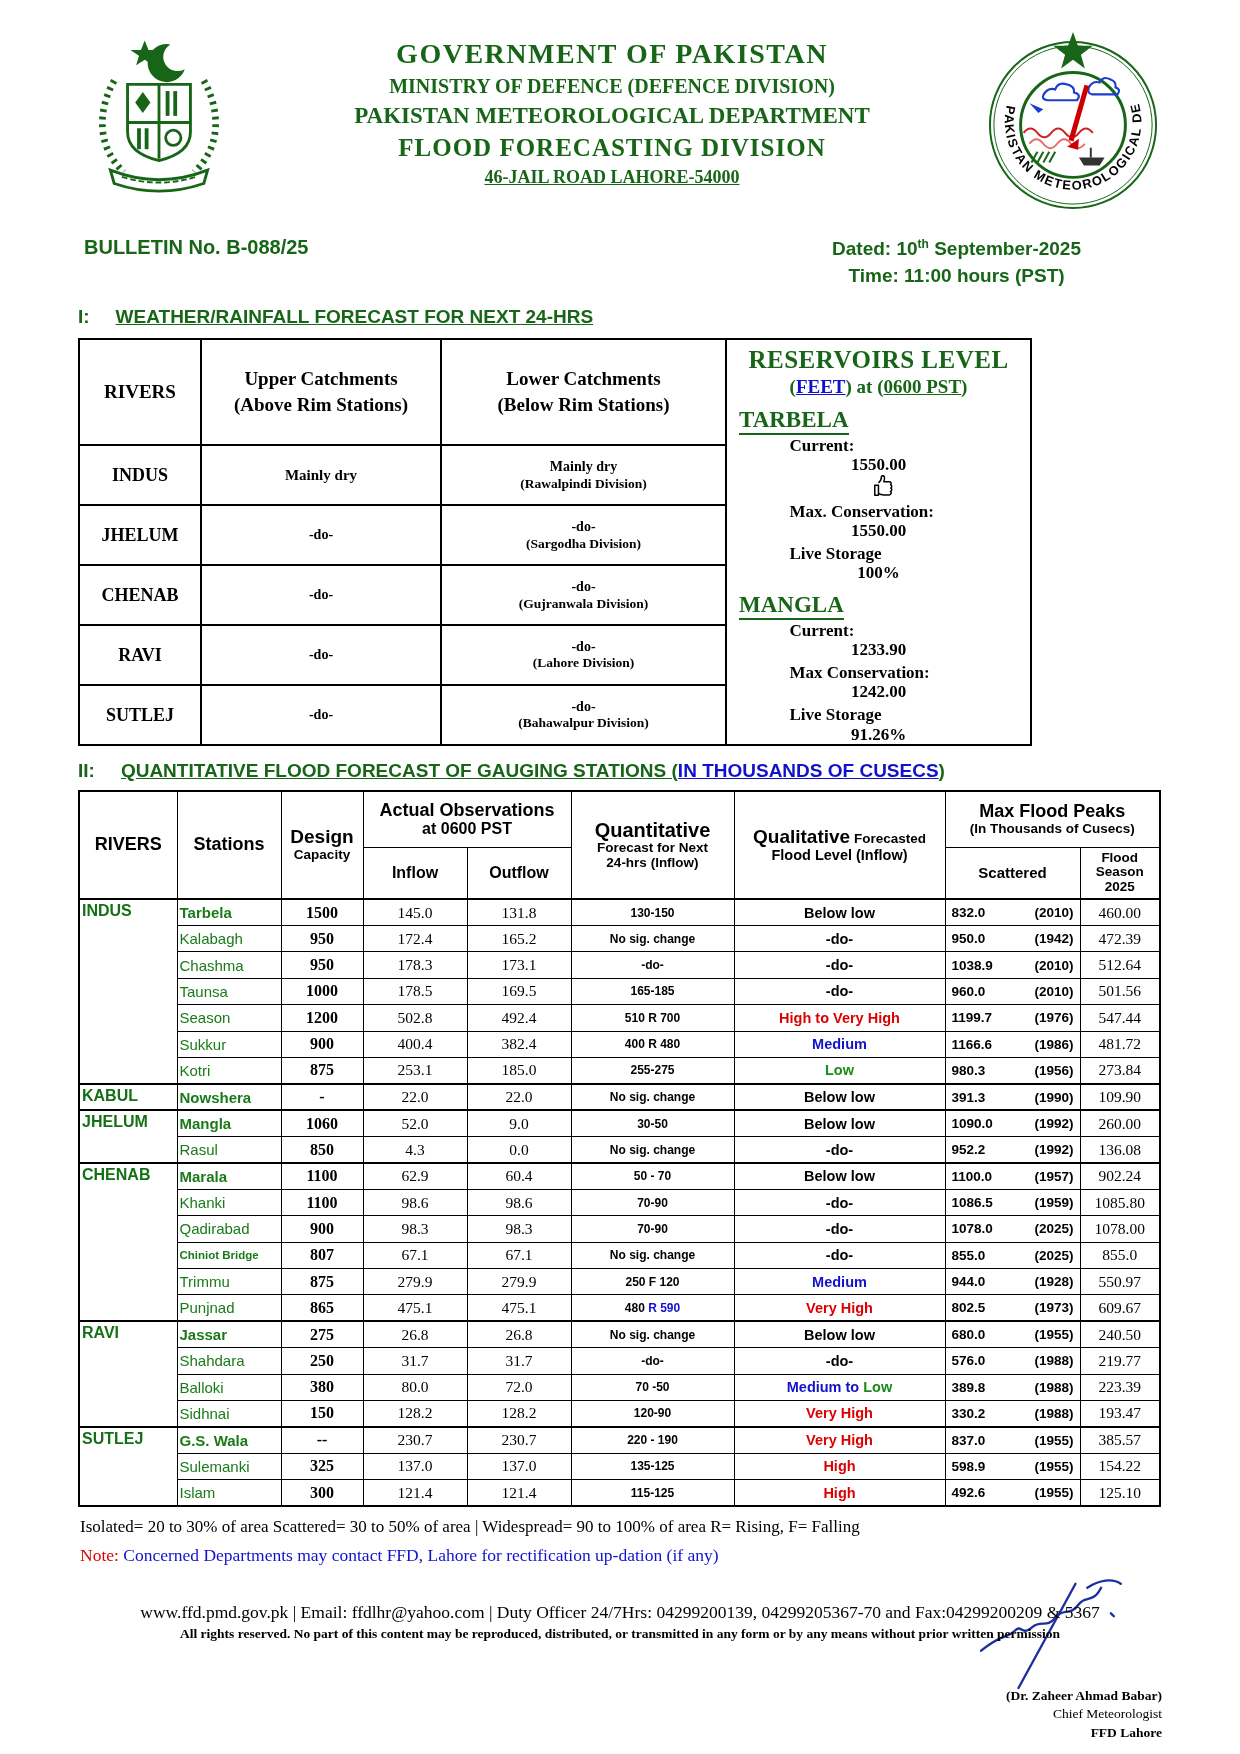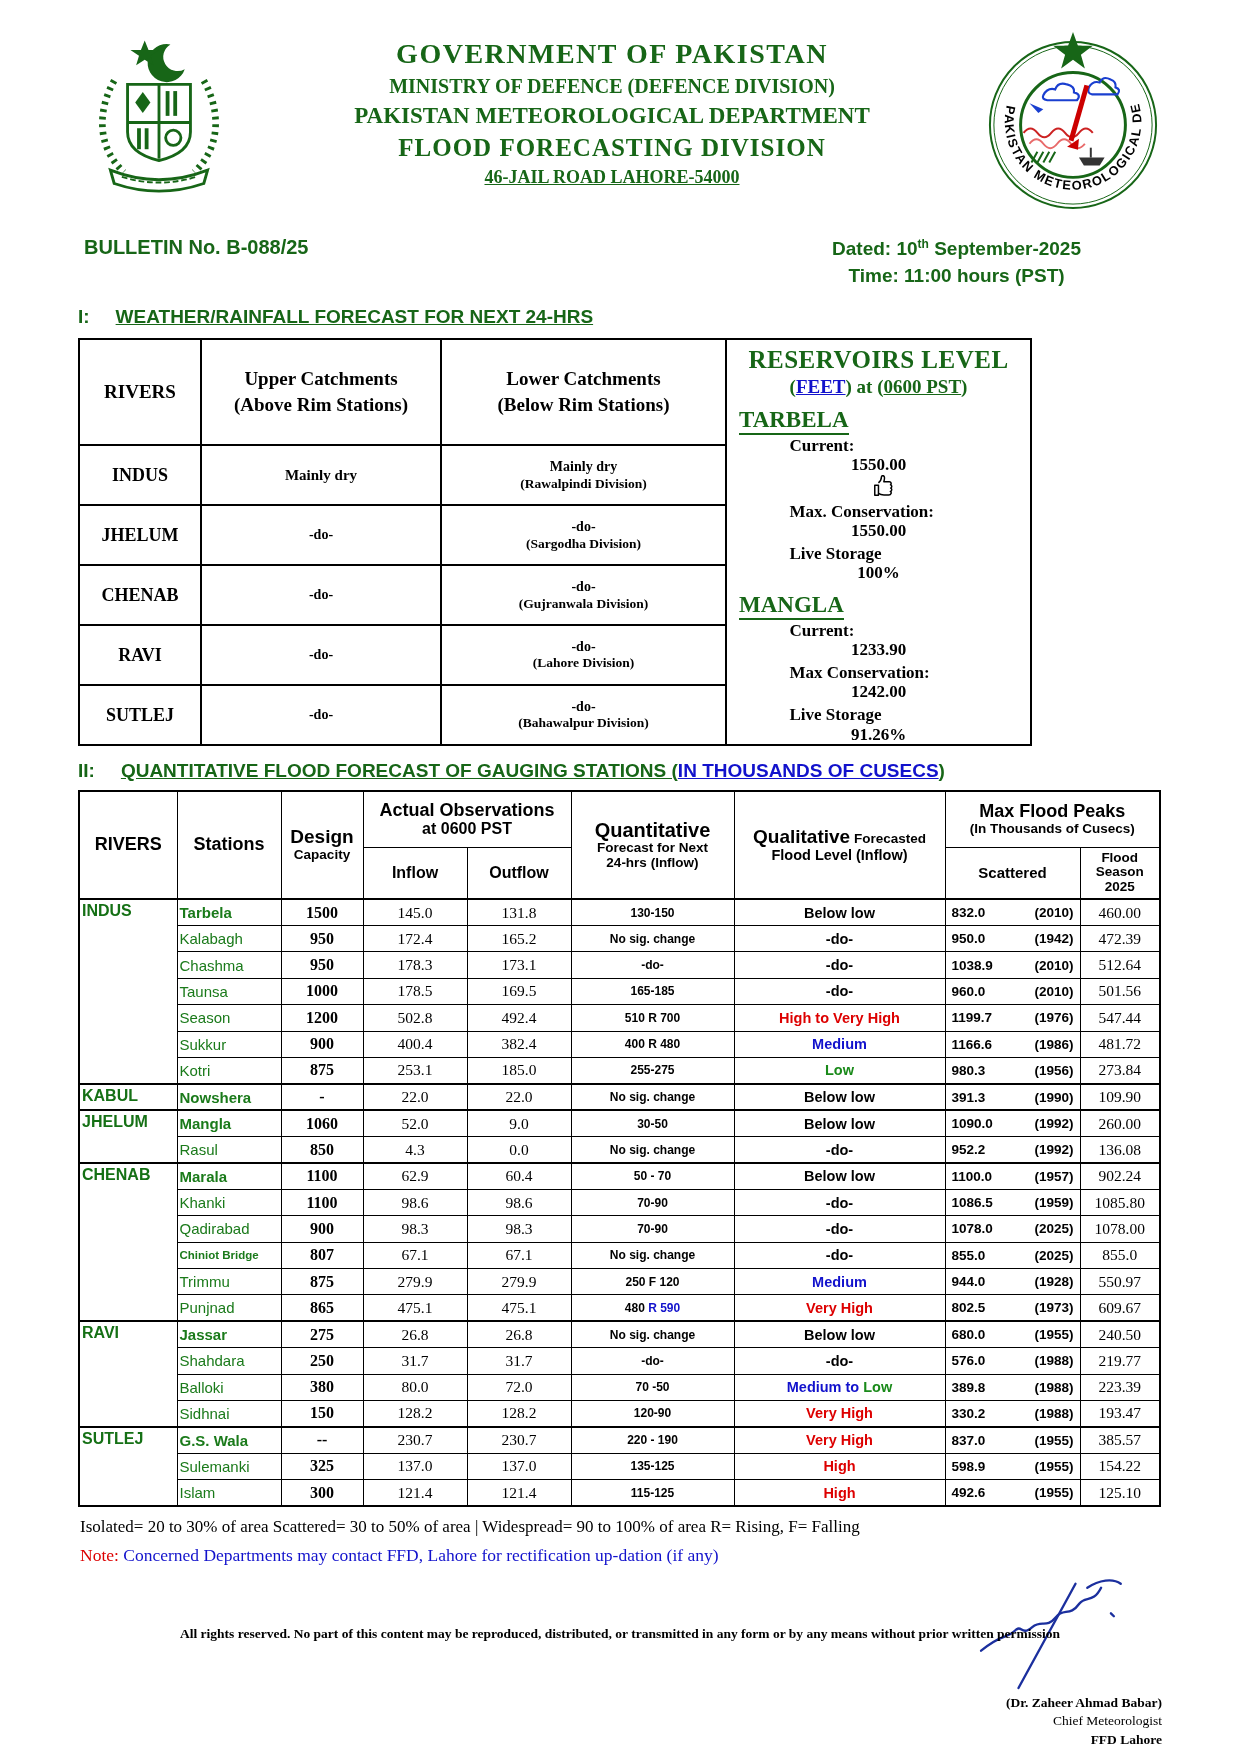--- a/index.html
+++ b/index.html
@@ -90,21 +90,21 @@
   .t2 tr.group-start td{border-top:2.5px solid #000;}
 
   
   .legend{margin-top:10px;font-family:"Liberation Serif", serif;font-size:17px;padding-left:2px;}
   .note{margin-top:8px;font-family:"Liberation Serif", serif;font-size:17.5px;padding-left:2px;}
   .note .nl{color:var(--red);}
   .note .nt{color:var(--blue);}
   .sig-block{position:relative;height:208px;}
   .sig-scribble{position:absolute;right:30px;top:6px;}
   .sig-scribble svg{width:170px;height:118px;}
-  .sig-text{position:absolute;right:0;top:128px;text-align:right;
+  .sig-text{position:absolute;right:0;top:121px;text-align:right;
      font-family:"Liberation Serif", serif;font-size:13.5px;line-height:1.35;}
   .sig-name{font-weight:bold;}
   .sig-org{font-weight:bold;}
   .footer{position:absolute;left:0;right:0;bottom:112px;text-align:center;}
   .contact{font-family:"Liberation Serif", serif;font-size:17.5px;}
   .rights{font-family:"Liberation Serif", serif;font-weight:bold;font-size:13.5px;margin-top:3px;}
 </style>
 </head>
 <body>
 
@@ -710,16 +710,17 @@
       </svg>
     </div>
     <div class="sig-text">
       <div class="sig-name">(Dr. Zaheer Ahmad Babar)</div>
       <div class="sig-title">Chief Meteorologist</div>
       <div class="sig-org">FFD Lahore</div>
     </div>
   </div>
 
   <div class="footer">
+    <div class="contact">www.ffd.pmd.gov.pk | Email: ffdlhr@yahoo.com | Duty Officer 24/7Hrs: 04299200139, 04299205367-70 and Fax:04299200209 &amp; 5367</div>
     <div class="rights">All rights reserved. No part of this content may be reproduced, distributed, or transmitted in any form or by any means without prior written permission</div>
   </div>
 
 </div>
 
 </body></html>

